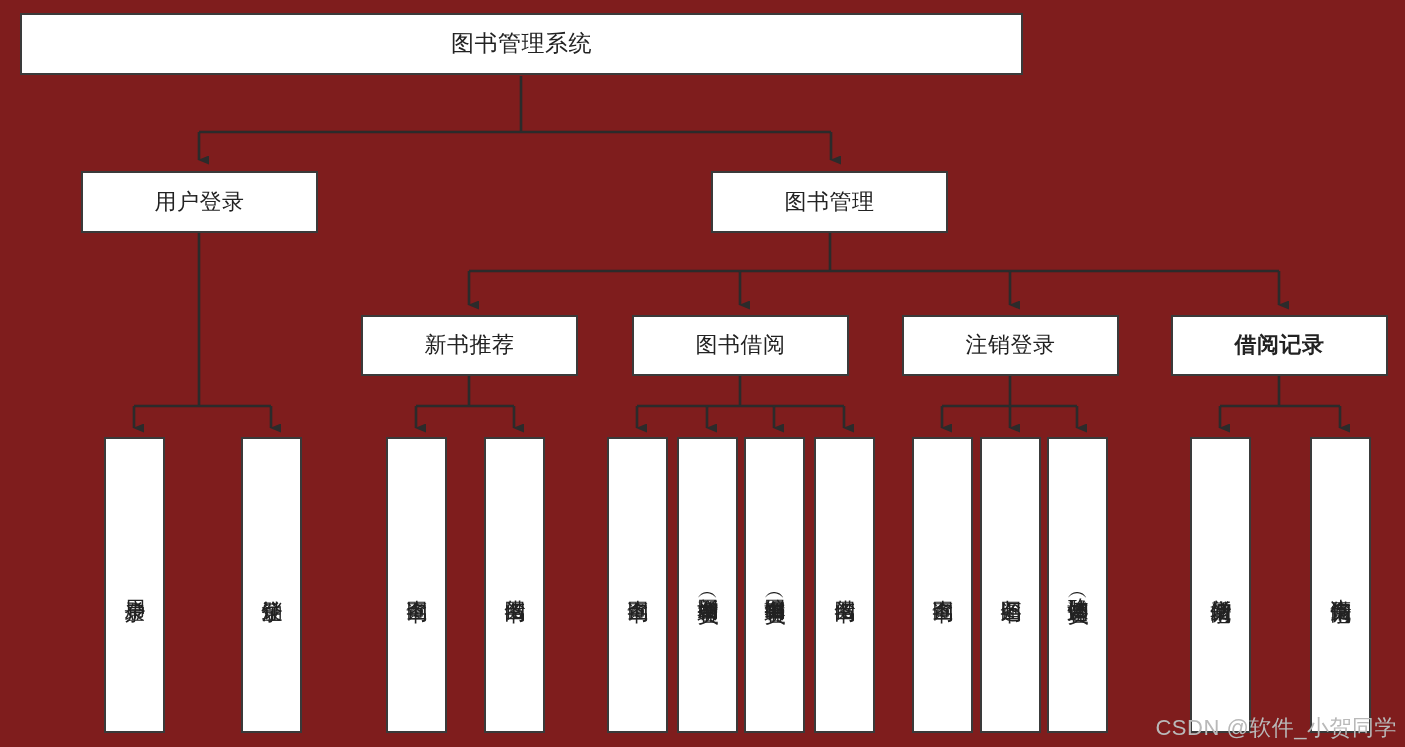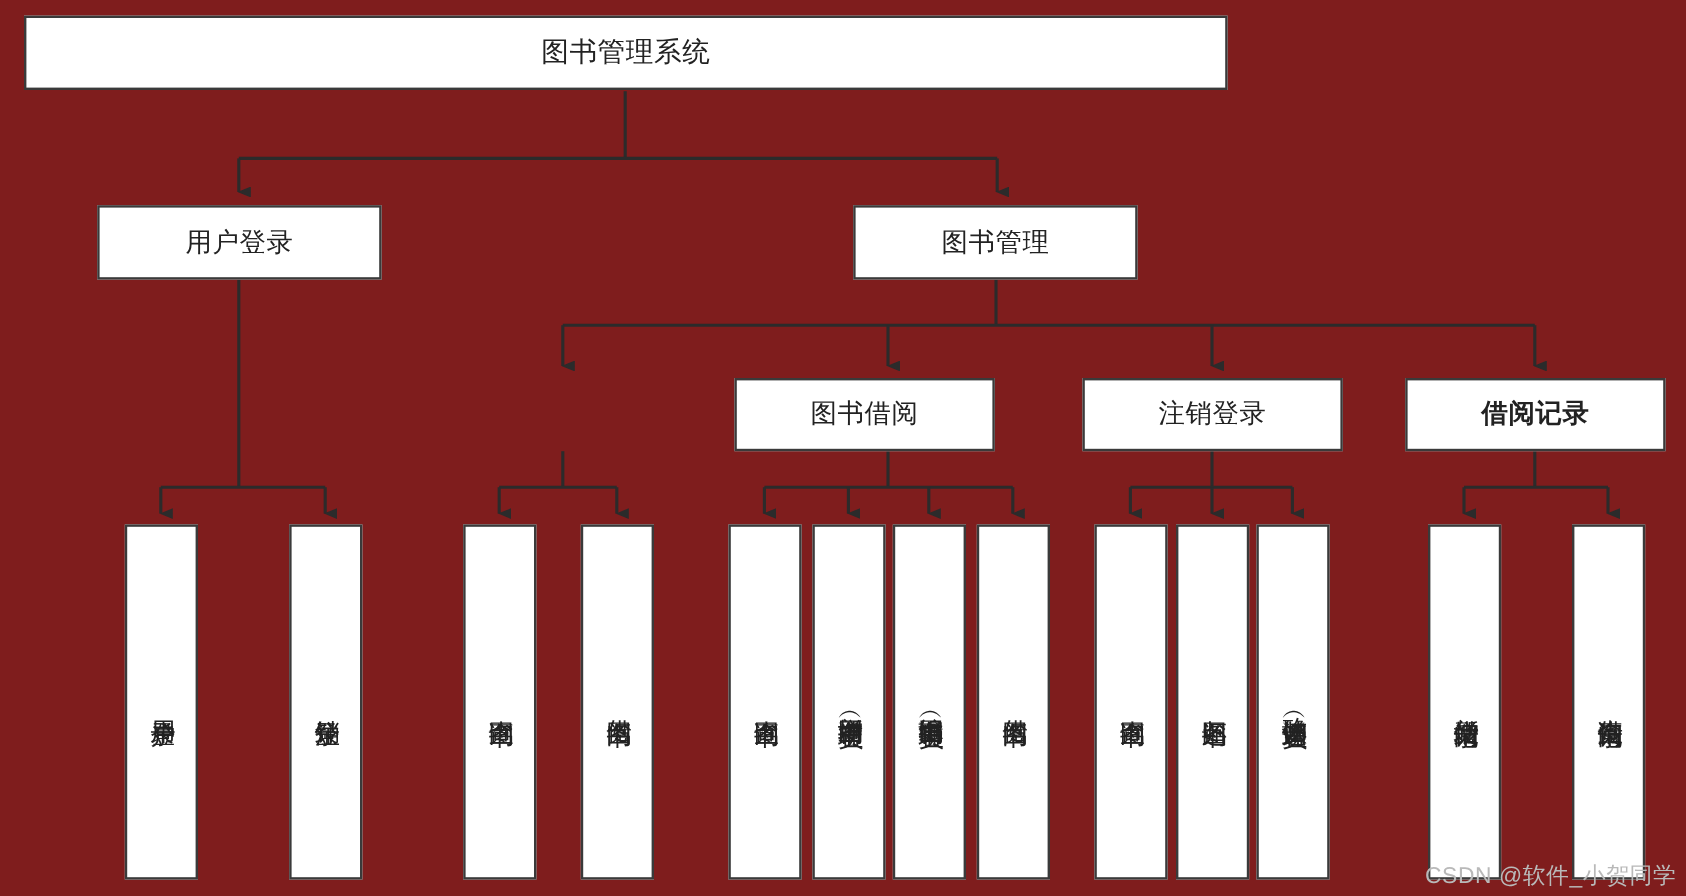--- a/index.html
+++ b/index.html
@@ -61,21 +61,21 @@
     font-size: 21px;
     line-height: 1.18;
     letter-spacing: 1px;
     white-space: nowrap;
     max-height: 280px;
   }
   .watermark {
     position: absolute;
     right: 8px;
     bottom: 4px;
-    font-size: 19px;
+    font-size: 22px;
     color: #b9b9b9;
     white-space: nowrap;
     letter-spacing: 0.5px;
     pointer-events: none;
   }
 </style>
 </head>
 <body>
 
 <div id="canvas">
@@ -134,21 +134,24 @@
     <span class="label">图书管理系统</span>
   </div>
 
   <div class="node h" style="left:81px; top:171px; width:237px; height:62px;">
     <span class="label">用户登录</span>
   </div>
   <div class="node h" style="left:711px; top:171px; width:237px; height:62px;">
     <span class="label">图书管理</span>
   </div>
 
-  <div class="node h" style="left:612px; top:315px; width:217px; height:61px;">
+  <div class="node h" style="left:361px; top:315px; width:217px; height:61px;">
+    <span class="label">新书推荐</span>
+  </div>
+  <div class="node h" style="left:632px; top:315px; width:217px; height:61px;">
     <span class="label">图书借阅</span>
   </div>
   <div class="node h" style="left:902px; top:315px; width:217px; height:61px;">
     <span class="label">注销登录</span>
   </div>
   <div class="node h" style="left:1171px; top:315px; width:217px; height:61px;font-weight:bold;">
     <span class="label">借阅记录</span>
   </div>
 
   <div class="node v" style="left:104px; top:437px; width:61px; height:296px;">

